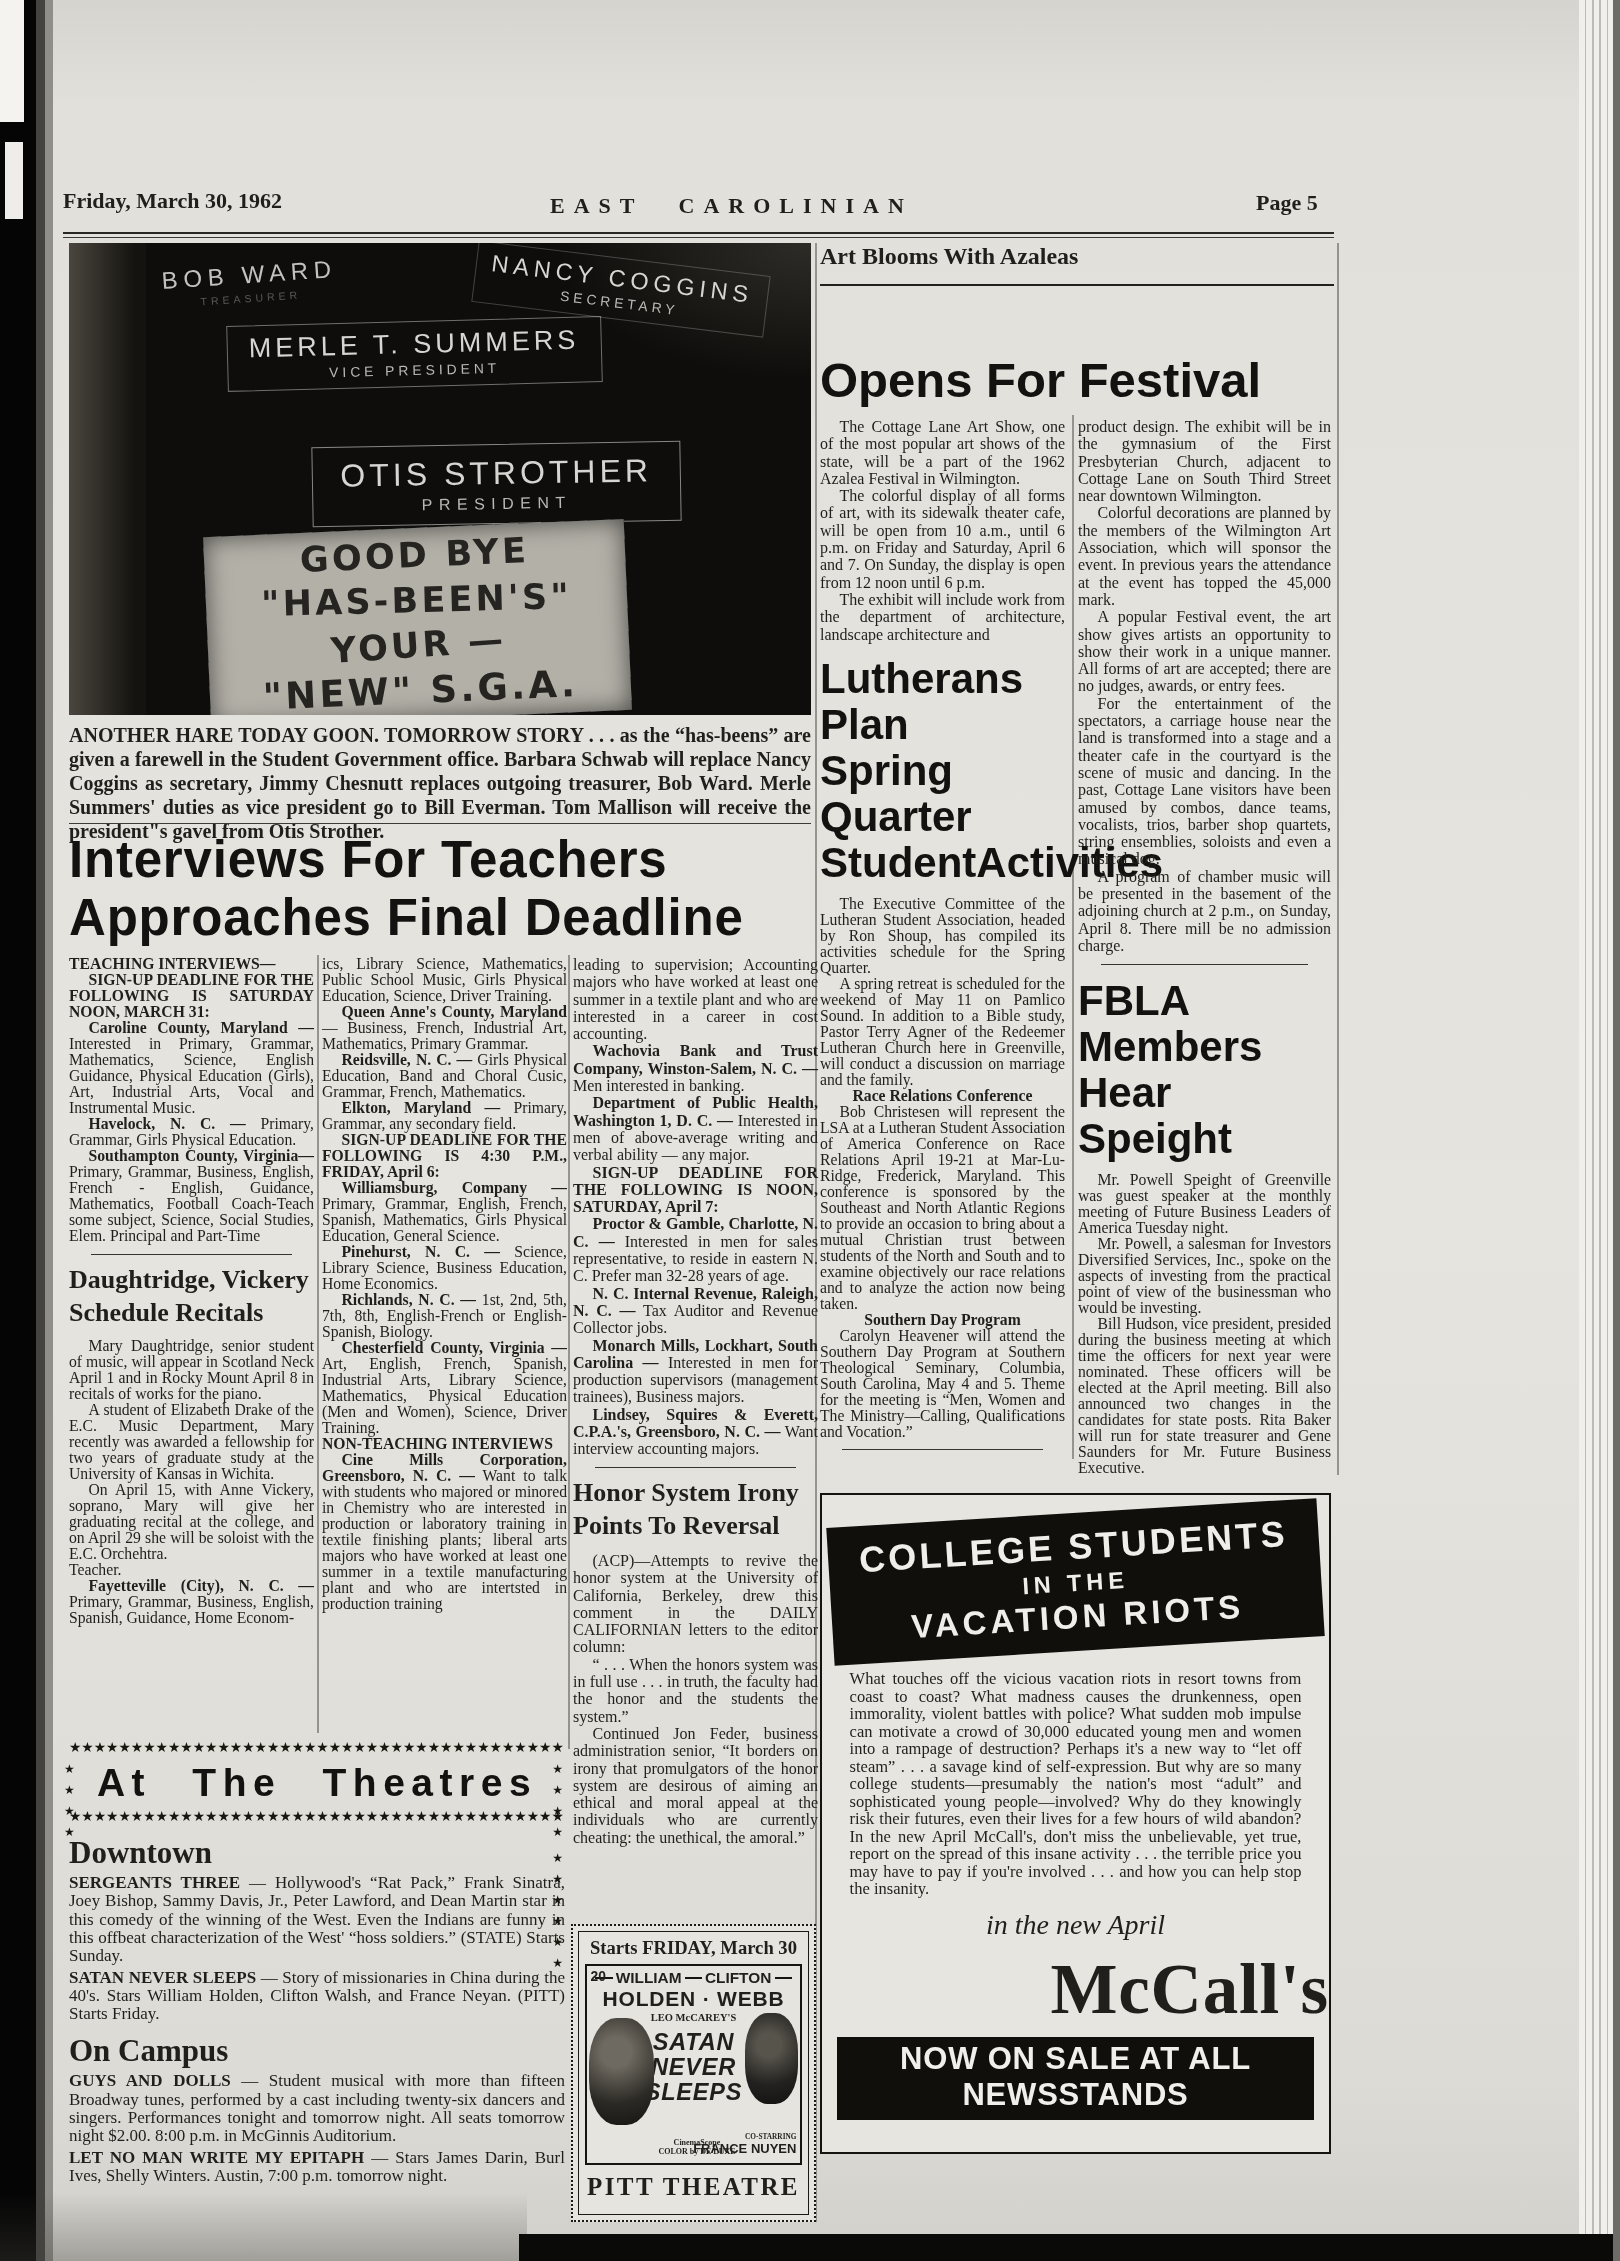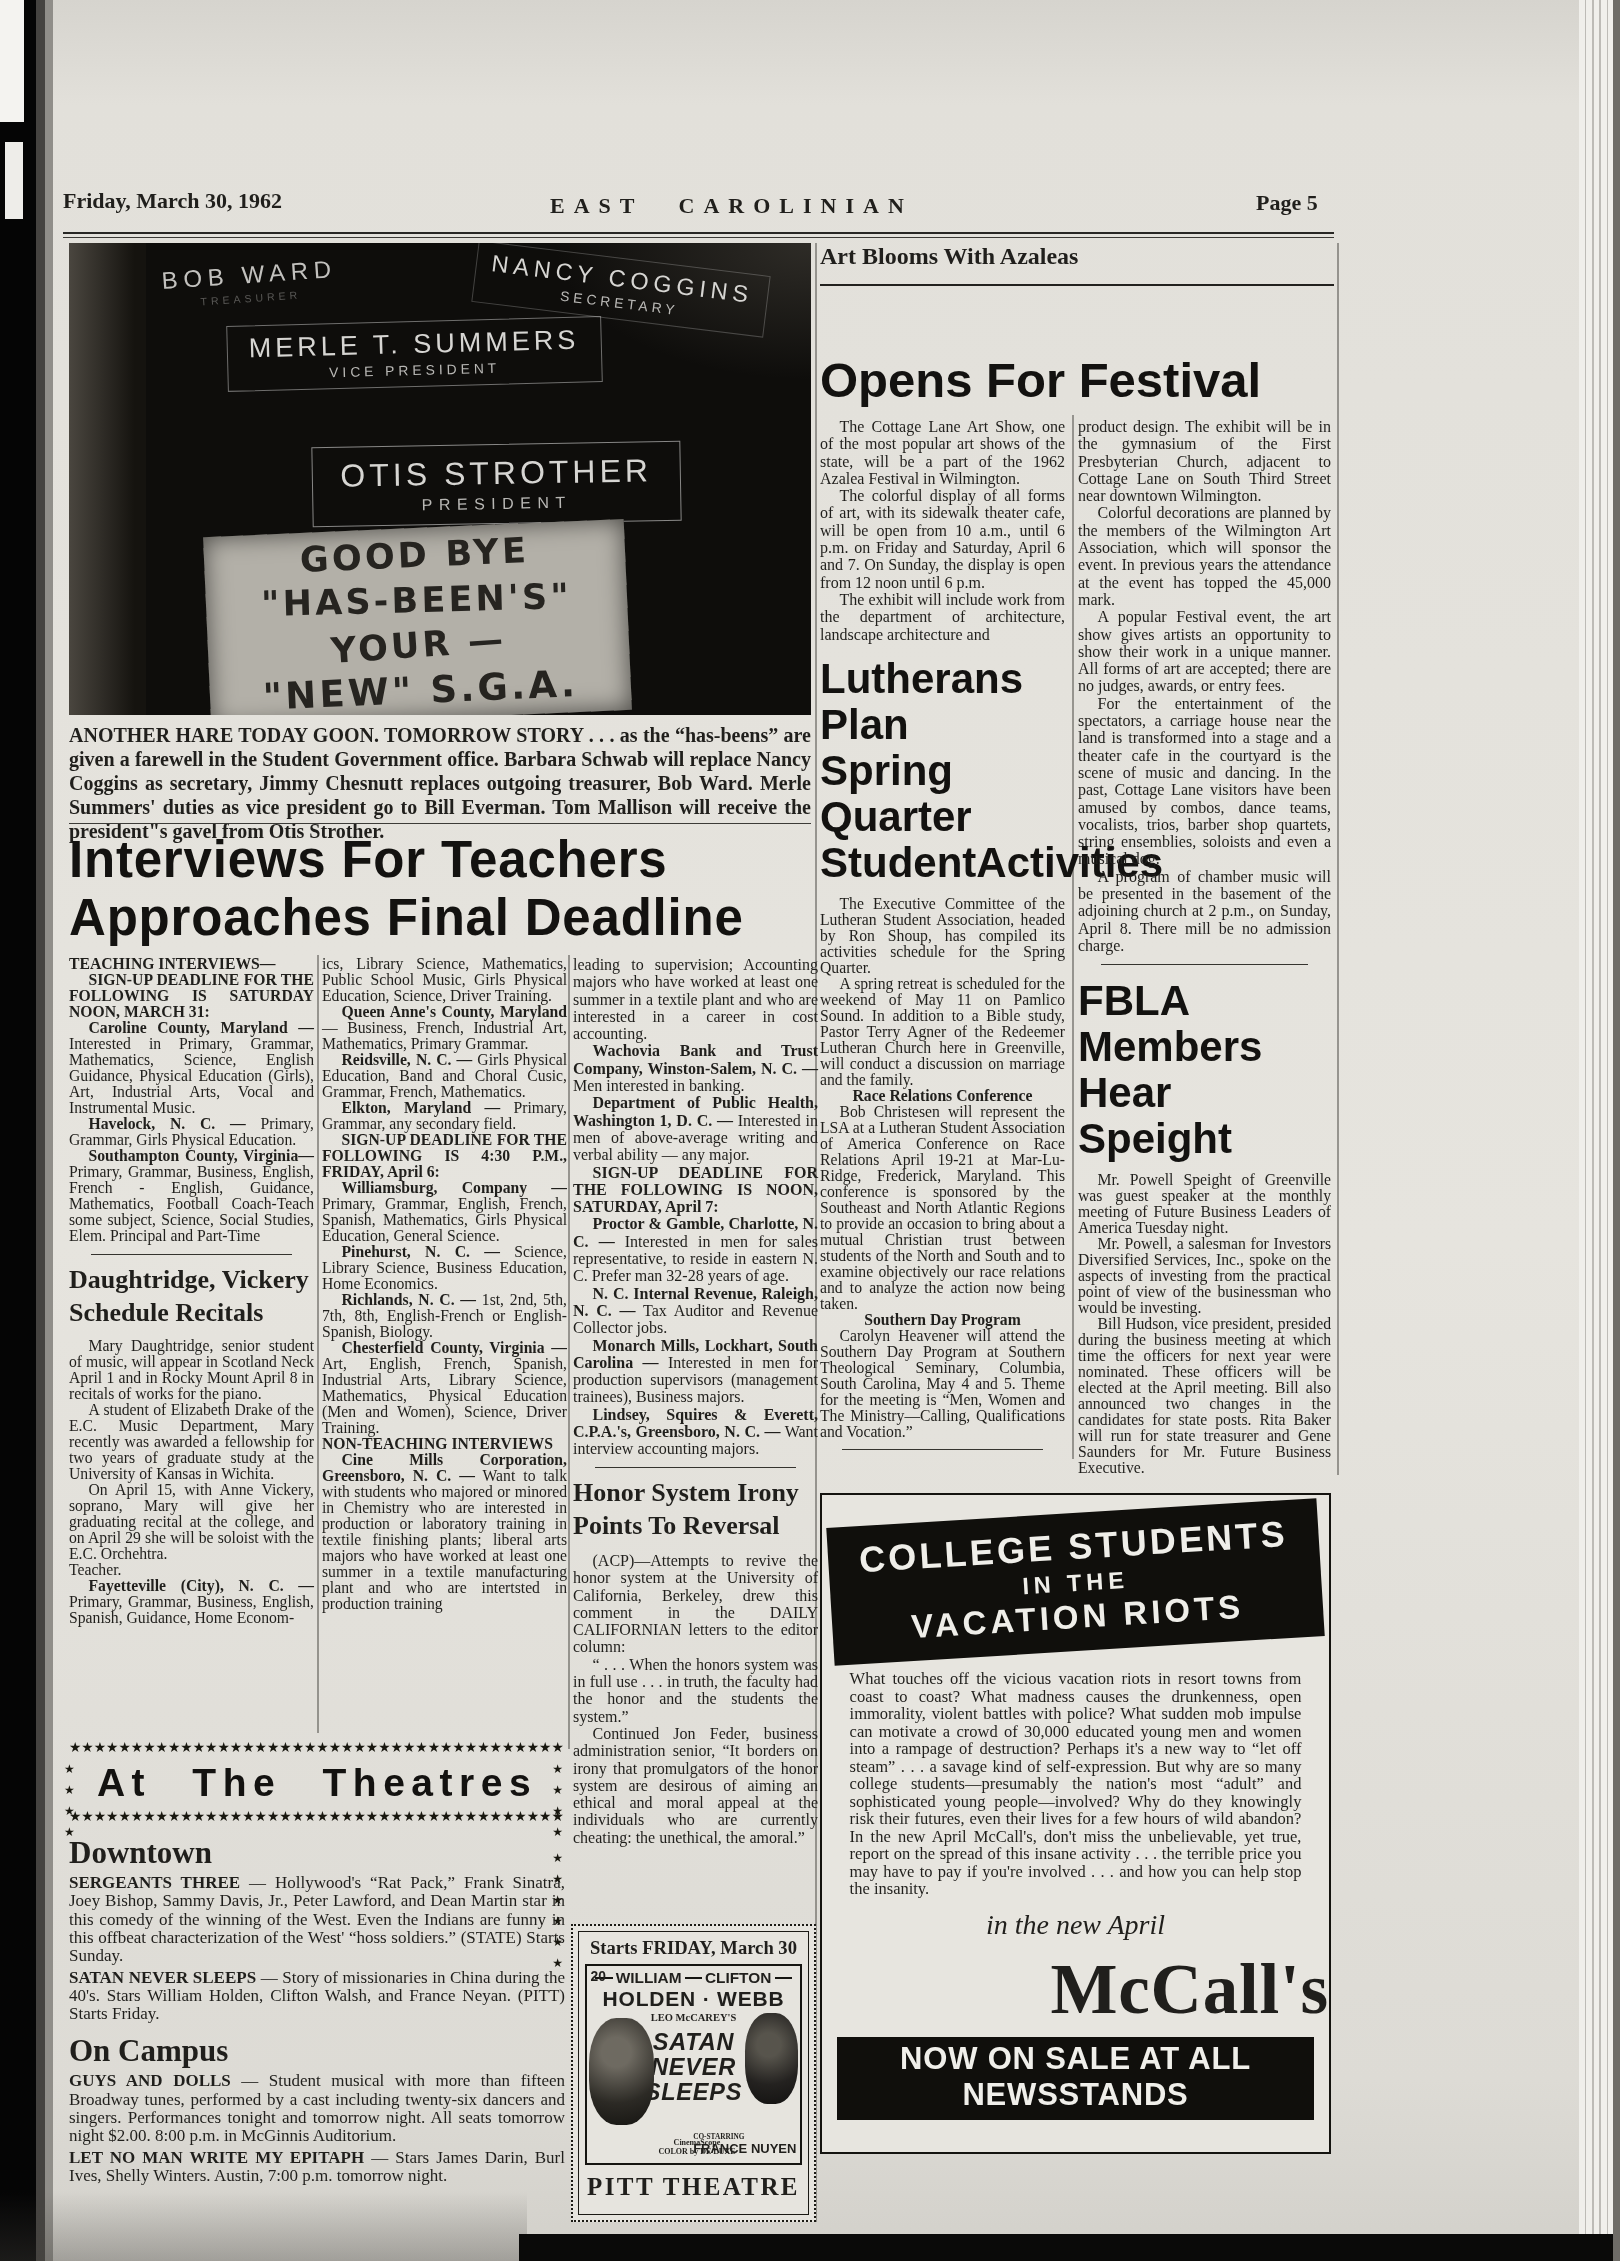--- a/index.html
+++ b/index.html
@@ -114,21 +114,21 @@
   .pt-names { text-align:center; font-family:"Liberation Sans",sans-serif; font-weight:bold; font-size:21px; letter-spacing:0.8px; }
   .pt-presents { text-align:center; font-size:10.5px; font-weight:bold; margin-top:1.6px; }
   .blob { position:absolute; border-radius:42%; }
   .blob-l { left:1.6px; top:52px; width:65px; height:107px;
            background:radial-gradient(circle at 42% 32%, #6e6a61 0 18%, #2c2a25 62%, #141310); }
   .blob-r { right:1.6px; top:47px; width:53px; height:91px;
            background:radial-gradient(circle at 45% 35%, #57544c 0 18%, #242220 60%, #121110); }
   .pt-title { text-align:center; margin-top:6.5px; font-family:"Liberation Sans",sans-serif;
            font-weight:bold; font-style:italic; font-size:23.5px; line-height:25px; letter-spacing:0.8px; }
   .pt-scope { position:absolute; left:71px; bottom:6.5px; font-size:8px; font-weight:bold; text-align:center; }
-  .pt-costar { position:absolute; right:3.2px; bottom:6.5px; text-align:left; }
+  .pt-costar { position:absolute; right:3.2px; bottom:6.5px; text-align:right; }
   .pt-costar .cs { font-size:7.3px; font-weight:bold; }
   .pt-costar .csn { font-size:13px; font-weight:bold; font-family:"Liberation Sans",sans-serif; }
   .pt-fox { position:absolute; left:3.2px; top:3.2px; font-size:13.8px; font-weight:bold; font-family:"Liberation Sans",sans-serif; }
   .pt-theatre { text-align:center; font-weight:bold; font-size:25px; letter-spacing:2.4px; margin-top:8px; }
 </style>
 </head>
 <body>
 
 <div id="page">
 

